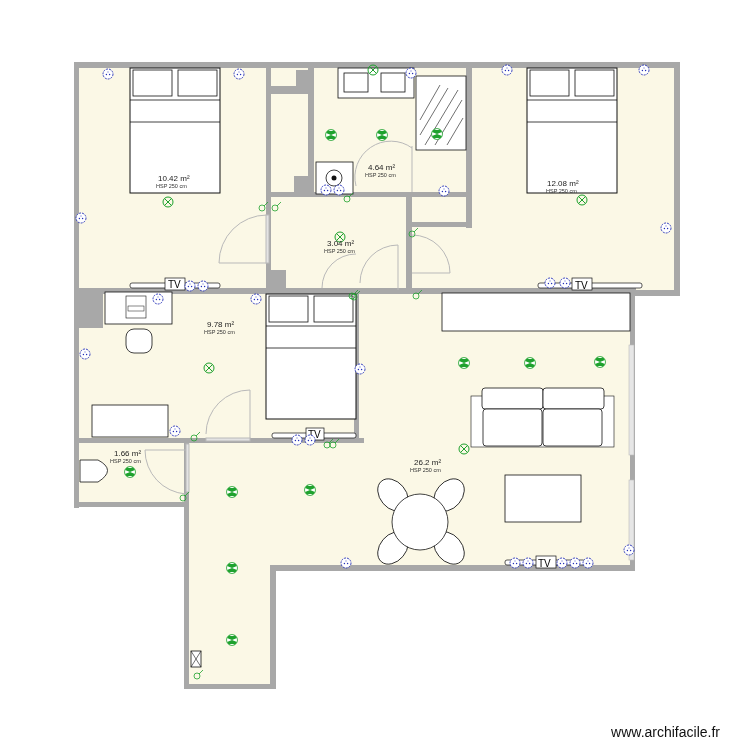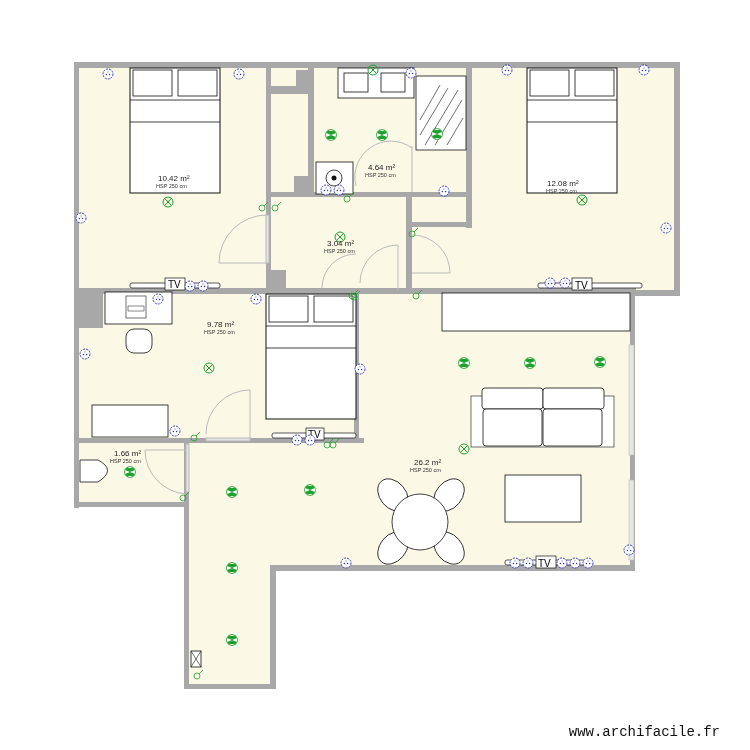--- a/index.html
+++ b/index.html
@@ -1,21 +1,21 @@
 <!DOCTYPE html>
 <html><head>
 <meta charset="utf-8">
 <style>
   html, body { margin:0; padding:0; background:#ffffff; }
   body { width:750px; height:750px; position:relative; overflow:hidden; font-family:"Liberation Sans", sans-serif; }
   #plan { position:absolute; left:0; top:0; width:750px; height:750px; }
   .lbl-area { font-family:"Liberation Sans", sans-serif; font-size:8px; fill:#222; }
   .lbl-hsp { font-family:"Liberation Sans", sans-serif; font-size:5.5px; fill:#333; }
   .tvtxt { font-family:"Liberation Sans", sans-serif; font-size:10px; fill:#000; }
-  .wm { position:absolute; right:30px; bottom:10px; font-size:14px; color:#111; font-family:Liberation Mono, monospace; }
+  .wm { position:absolute; right:30px; bottom:10px; font-size:14px; color:#111; font-family:Liberation Sans, sans-serif; }
 </style>
 </head>
 <body>
 
 <svg id="plan" viewBox="0 0 750 750" xmlns="http://www.w3.org/2000/svg">
   <defs>
     <g id="light-x">
       <circle r="5" fill="none" stroke="#1fa22e" stroke-width="1"></circle>
       <line x1="-3.5" y1="-3.5" x2="3.5" y2="3.5" stroke="#1fa22e" stroke-width="1"></line>
       <line x1="-3.5" y1="3.5" x2="3.5" y2="-3.5" stroke="#1fa22e" stroke-width="1"></line>

